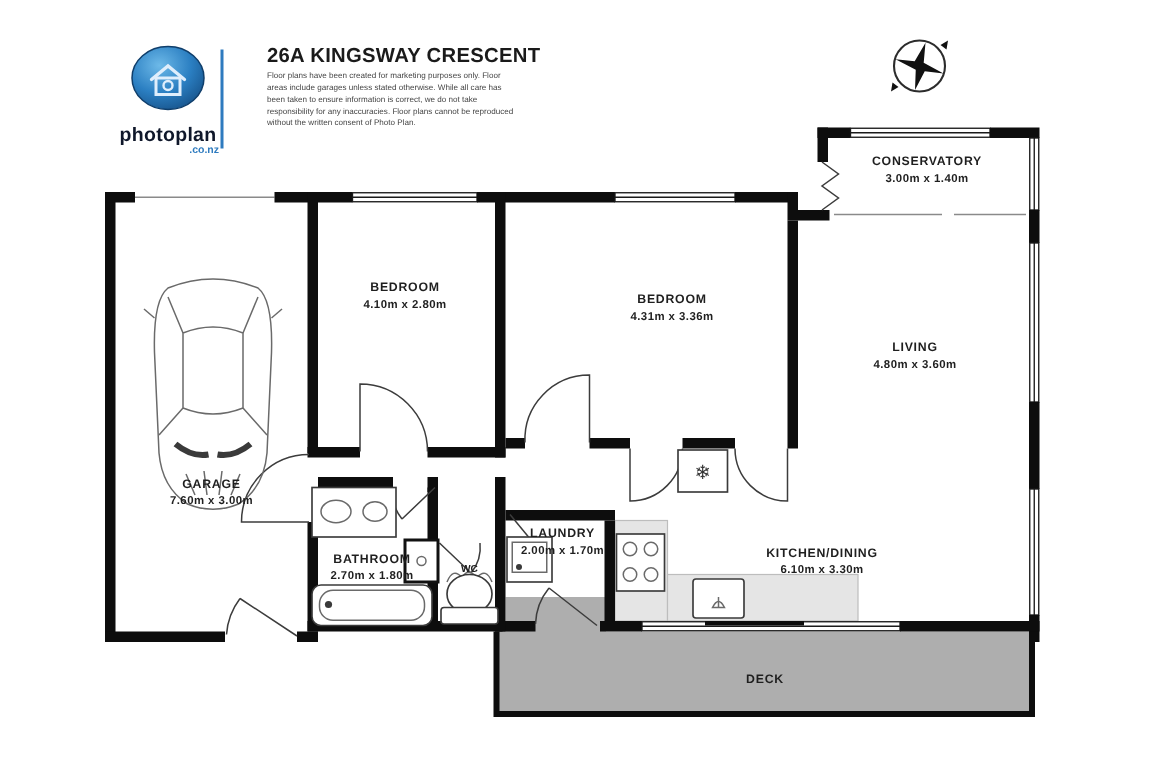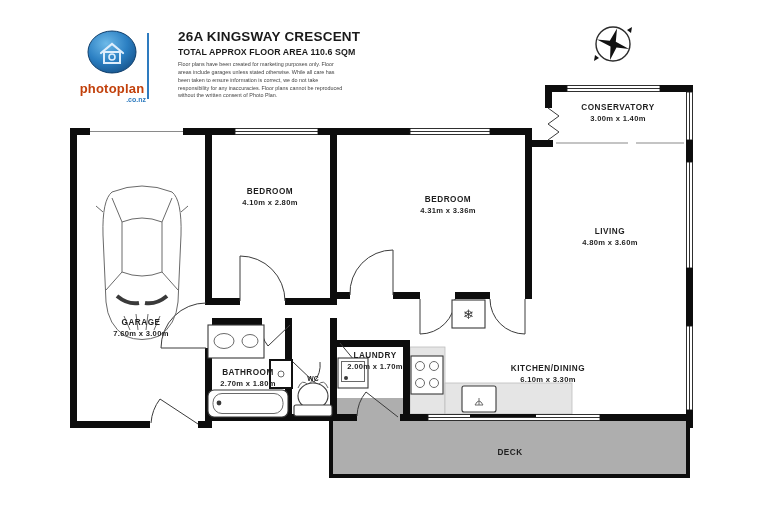--- a/index.html
+++ b/index.html
@@ -1,20 +1,20 @@
 <!DOCTYPE html>
 <html><head>
 <meta charset="utf-8">
 <style>
   html,body{margin:0;padding:0;background:#fff;}
   #stage{position:relative;width:768px;height:512px;background:#ffffff;overflow:hidden;
          font-family:"Liberation Sans",sans-serif;}
   
   .logo-wrap{position:absolute;left:78px;top:28px;width:68px;text-align:center;}
-  .logo-text{color:#c2410c;font-size:13px;font-weight:600;letter-spacing:.2px;margin-top:1px;text-align:center;}
+  .logo-text{color:#0f172a;font-size:13px;font-weight:600;letter-spacing:.2px;margin-top:1px;text-align:center;}
   .logo-domain{color:#2e7bbf;font-size:7px;font-weight:600;text-align:right;margin-top:0;}
   .hdr-divider{position:absolute;left:147px;top:33px;width:2px;height:66px;background:#2e7bbf;}
   .hdr-text{position:absolute;left:154px;top:30px;width:190px;margin-left:24px;}
   .hdr-title{font-size:13.5px;font-weight:800;color:#1a1a1a;letter-spacing:.2px;line-height:1.05;margin:0;}
   .hdr-sub{font-size:8.8px;font-weight:800;color:#1a1a1a;letter-spacing:.1px;margin:3px 0 0 0;}
   .hdr-disc{font-size:5.4px;line-height:1.45;color:#444;margin:4px 0 0 0;width:168px;}
   
   #plan{position:absolute;left:0;top:0;width:768px;height:512px;}
   .wall{fill:#0d0d0d;}
   .win{fill:#ffffff;stroke:#1a1a1a;stroke-width:.9;}
@@ -49,21 +49,20 @@
       <circle cx="34" cy="29" r="3" fill="none" stroke="#dfeefc" stroke-width="1.6"></circle>
     </svg>
     <div class="logo-text">photoplan</div>
     <div class="logo-domain">.co.nz</div>
   </div>
 
   <div class="hdr-divider"></div>
 
   <div class="hdr-text">
     <div class="hdr-title">26A KINGSWAY CRESCENT</div>
-    <div class="hdr-sub">TOTAL APPROX FLOOR AREA 110.6 SQM</div>
     <p class="hdr-disc">Floor plans have been created for marketing purposes only. Floor areas include garages unless stated otherwise. While all care has been taken to ensure information is correct, we do not take responsibility for any inaccuracies. Floor plans cannot be reproduced without the written consent of Photo Plan.</p>
   </div>
 
   <svg id="plan" viewBox="0 0 768 512">
 
     <g>
       <circle cx="613" cy="44" r="17" fill="none" stroke="#2c2c2c" stroke-width="1.4"></circle>
       <path d="M629,49 L616.5,47.5 L610,60 L610.5,46.5 L597,39.5 L609.8,40.8 L617,28.5 L615.8,41.8 Z" fill="#111"></path>
       <path d="M627,30 l5,-3 l-1,6 z" fill="#111"></path>
       <path d="M599,58 l-5,3 l1,-6 z" fill="#111"></path>

